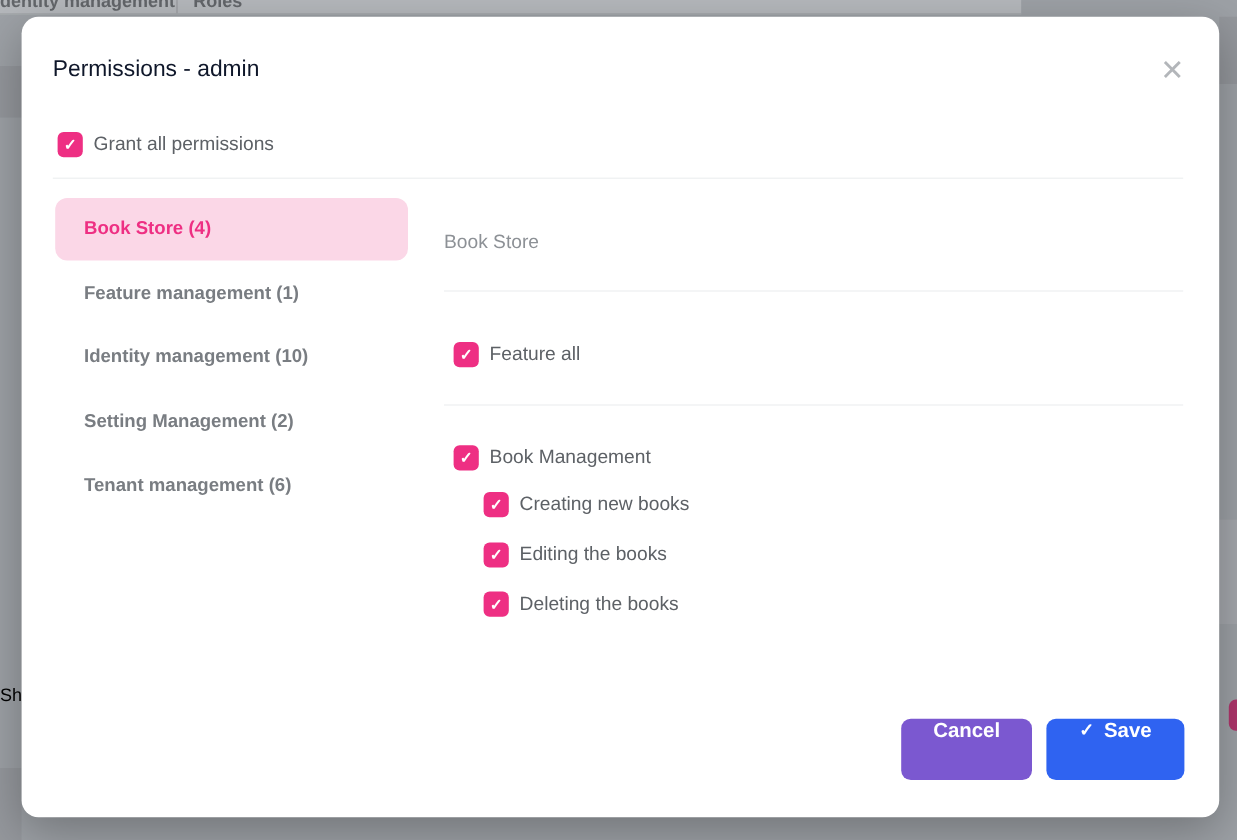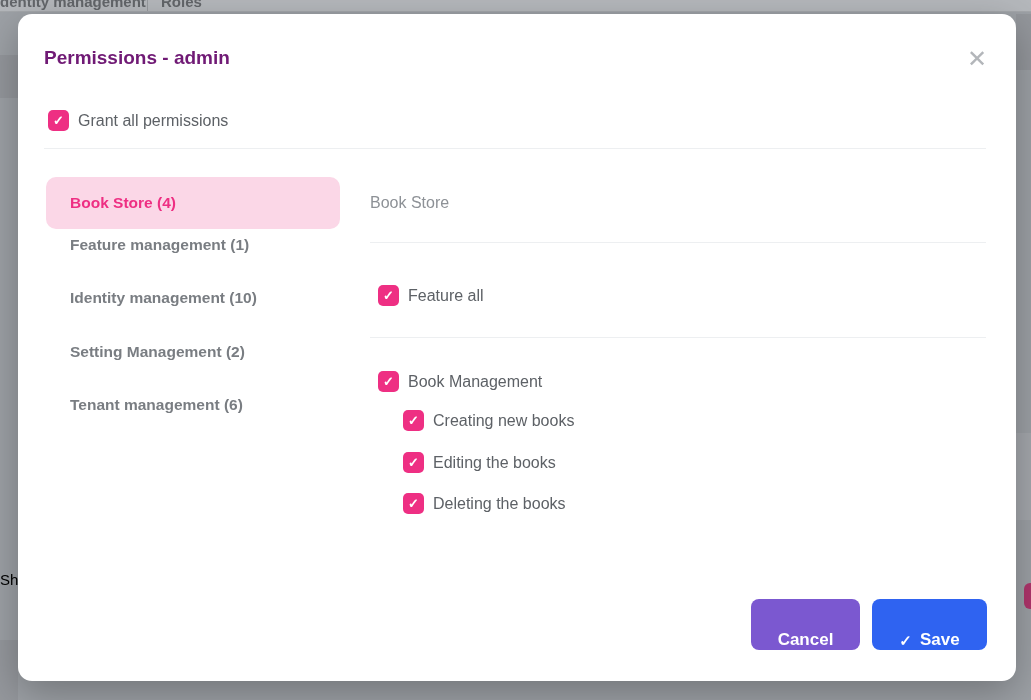--- a/index.html
+++ b/index.html
@@ -1,57 +1,57 @@
 <!DOCTYPE html>
 <html><head>
 <meta charset="utf-8">
 <style>
   * { margin:0; padding:0; box-sizing:border-box; }
   html,body { width:1031px; height:700px; overflow:hidden; }
   body { font-family:"Liberation Sans", sans-serif; background:#9da1a6; position:relative; }
 
   
-  .backdrop-strip { position:absolute; left:0; top:0; width:1031px; height:12px;
+  .backdrop-strip { position:absolute; left:0; top:0; width:851px; height:12px;
     background:#b5b8bc; border-bottom:1px solid #a4a7ab; overflow:hidden; }
   .bg-tab-text { position:absolute; top:-7px; font-size:15px; font-weight:600; color:#63666a; white-space:nowrap; }
   .bg-tab-sep { position:absolute; left:147px; top:0; width:1px; height:12px; background:#989b9f; }
   .bg-band { position:absolute; }
   .bg-partial-text { position:absolute; left:0; top:571px; font-size:15px; color:#000000; }
   .bg-pink-sliver { position:absolute; left:1024px; top:583px; width:10px; height:26px;
     background:#b0356c; border-radius:6px 0 0 6px; }
 
   
   .modal { position:absolute; left:18px; top:14px; width:998px; height:667px;
     background:#ffffff; border-radius:14px; box-shadow:0 12px 40px rgba(0,0,0,0.28); }
-  .modal-title { position:absolute; left:26px; top:33px; font-size:19px; font-weight:700; color:#701a75; }
+  .modal-title { position:absolute; left:26px; top:33px; font-size:19px; font-weight:400; color:#0f172a; }
   .modal-close { position:absolute; left:943px; top:29px; width:32px; height:32px;
     display:flex; align-items:center; justify-content:center;
     font-size:24px; color:#b3b6ba; cursor:pointer; user-select:none; }
 
   
   .cb-row { position:absolute; display:flex; align-items:center; gap:9px; }
   .checkbox { width:21px; height:21px; background:#ee2f83; border-radius:5px; flex:0 0 21px;
     display:flex; align-items:center; justify-content:center; cursor:pointer; }
   .checkbox .tick { color:#ffffff; font-size:13px; font-weight:700; line-height:1; }
   .cb-label { font-size:16px; color:#5d6166; cursor:pointer; white-space:nowrap; }
 
   .divider { position:absolute; height:1px; background:#edeff1; }
 
   
   .tab-item { position:absolute; left:28px; width:294px; height:53px;
     display:flex; align-items:center; padding-left:24px;
     font-size:15.5px; font-weight:700; color:#797d82; cursor:pointer; white-space:nowrap; }
-  .tab-item.active { background:#fbd7e7; color:#ee2f83; border-radius:10px; height:52px;margin-top:12px; }
+  .tab-item.active { background:#fbd7e7; color:#ee2f83; border-radius:10px; height:52px; }
 
   
   .panel-title { position:absolute; left:352px; top:180px; font-size:16px; font-weight:400; color:#8d9196; }
 
   
   .btn { position:absolute; top:585px; height:51px; border:none; border-radius:8px;
-    display:flex; align-items:flex-end; justify-content:center; gap:8px;
+    display:flex; align-items:flex-start; justify-content:center; gap:8px;
     font-family:"Liberation Sans", sans-serif; font-size:17px; font-weight:700; color:#ffffff; cursor:pointer; }
   .btn-cancel { left:733px; width:109px; background:#7b58d0; }
   .btn-save  { left:854px; width:115px; background:#2f63f1; }
   .btn-save .btn-icon { font-size:15px; font-weight:700; }
 </style>
 </head>
 <body>
 
 <div class="backdrop-strip">
   <span class="bg-tab-text" style="left:0;">dentity management</span>

